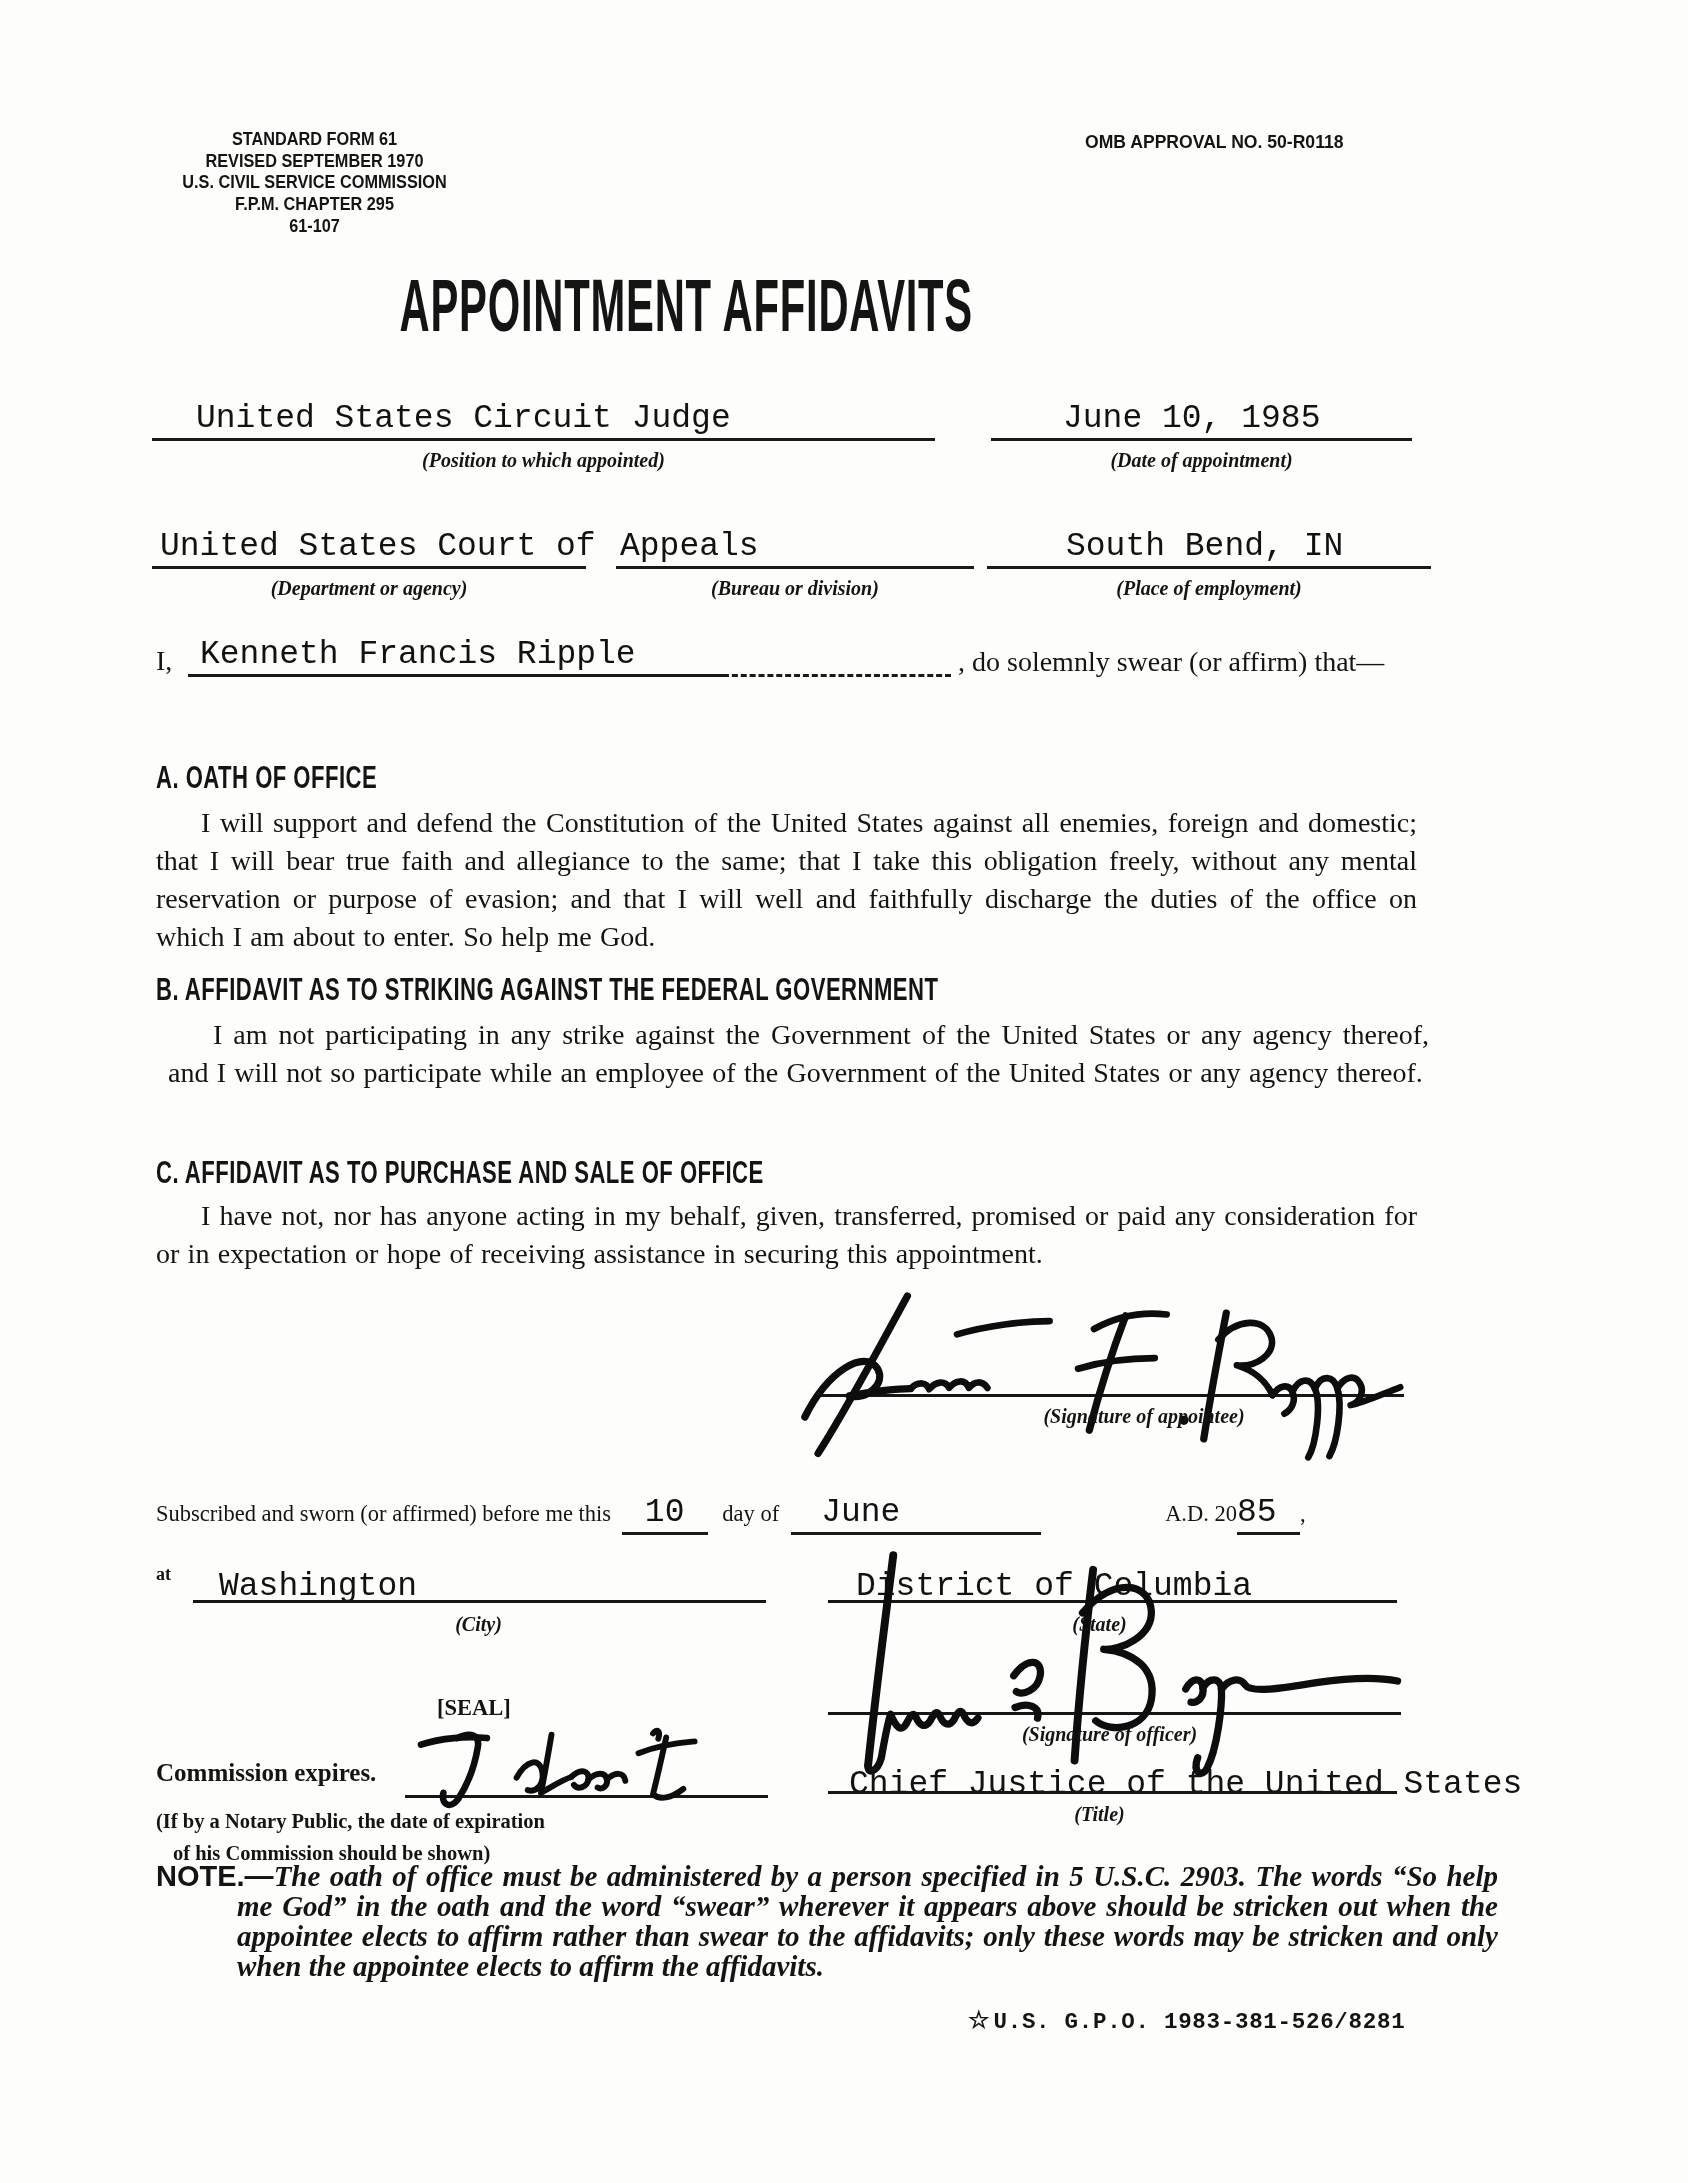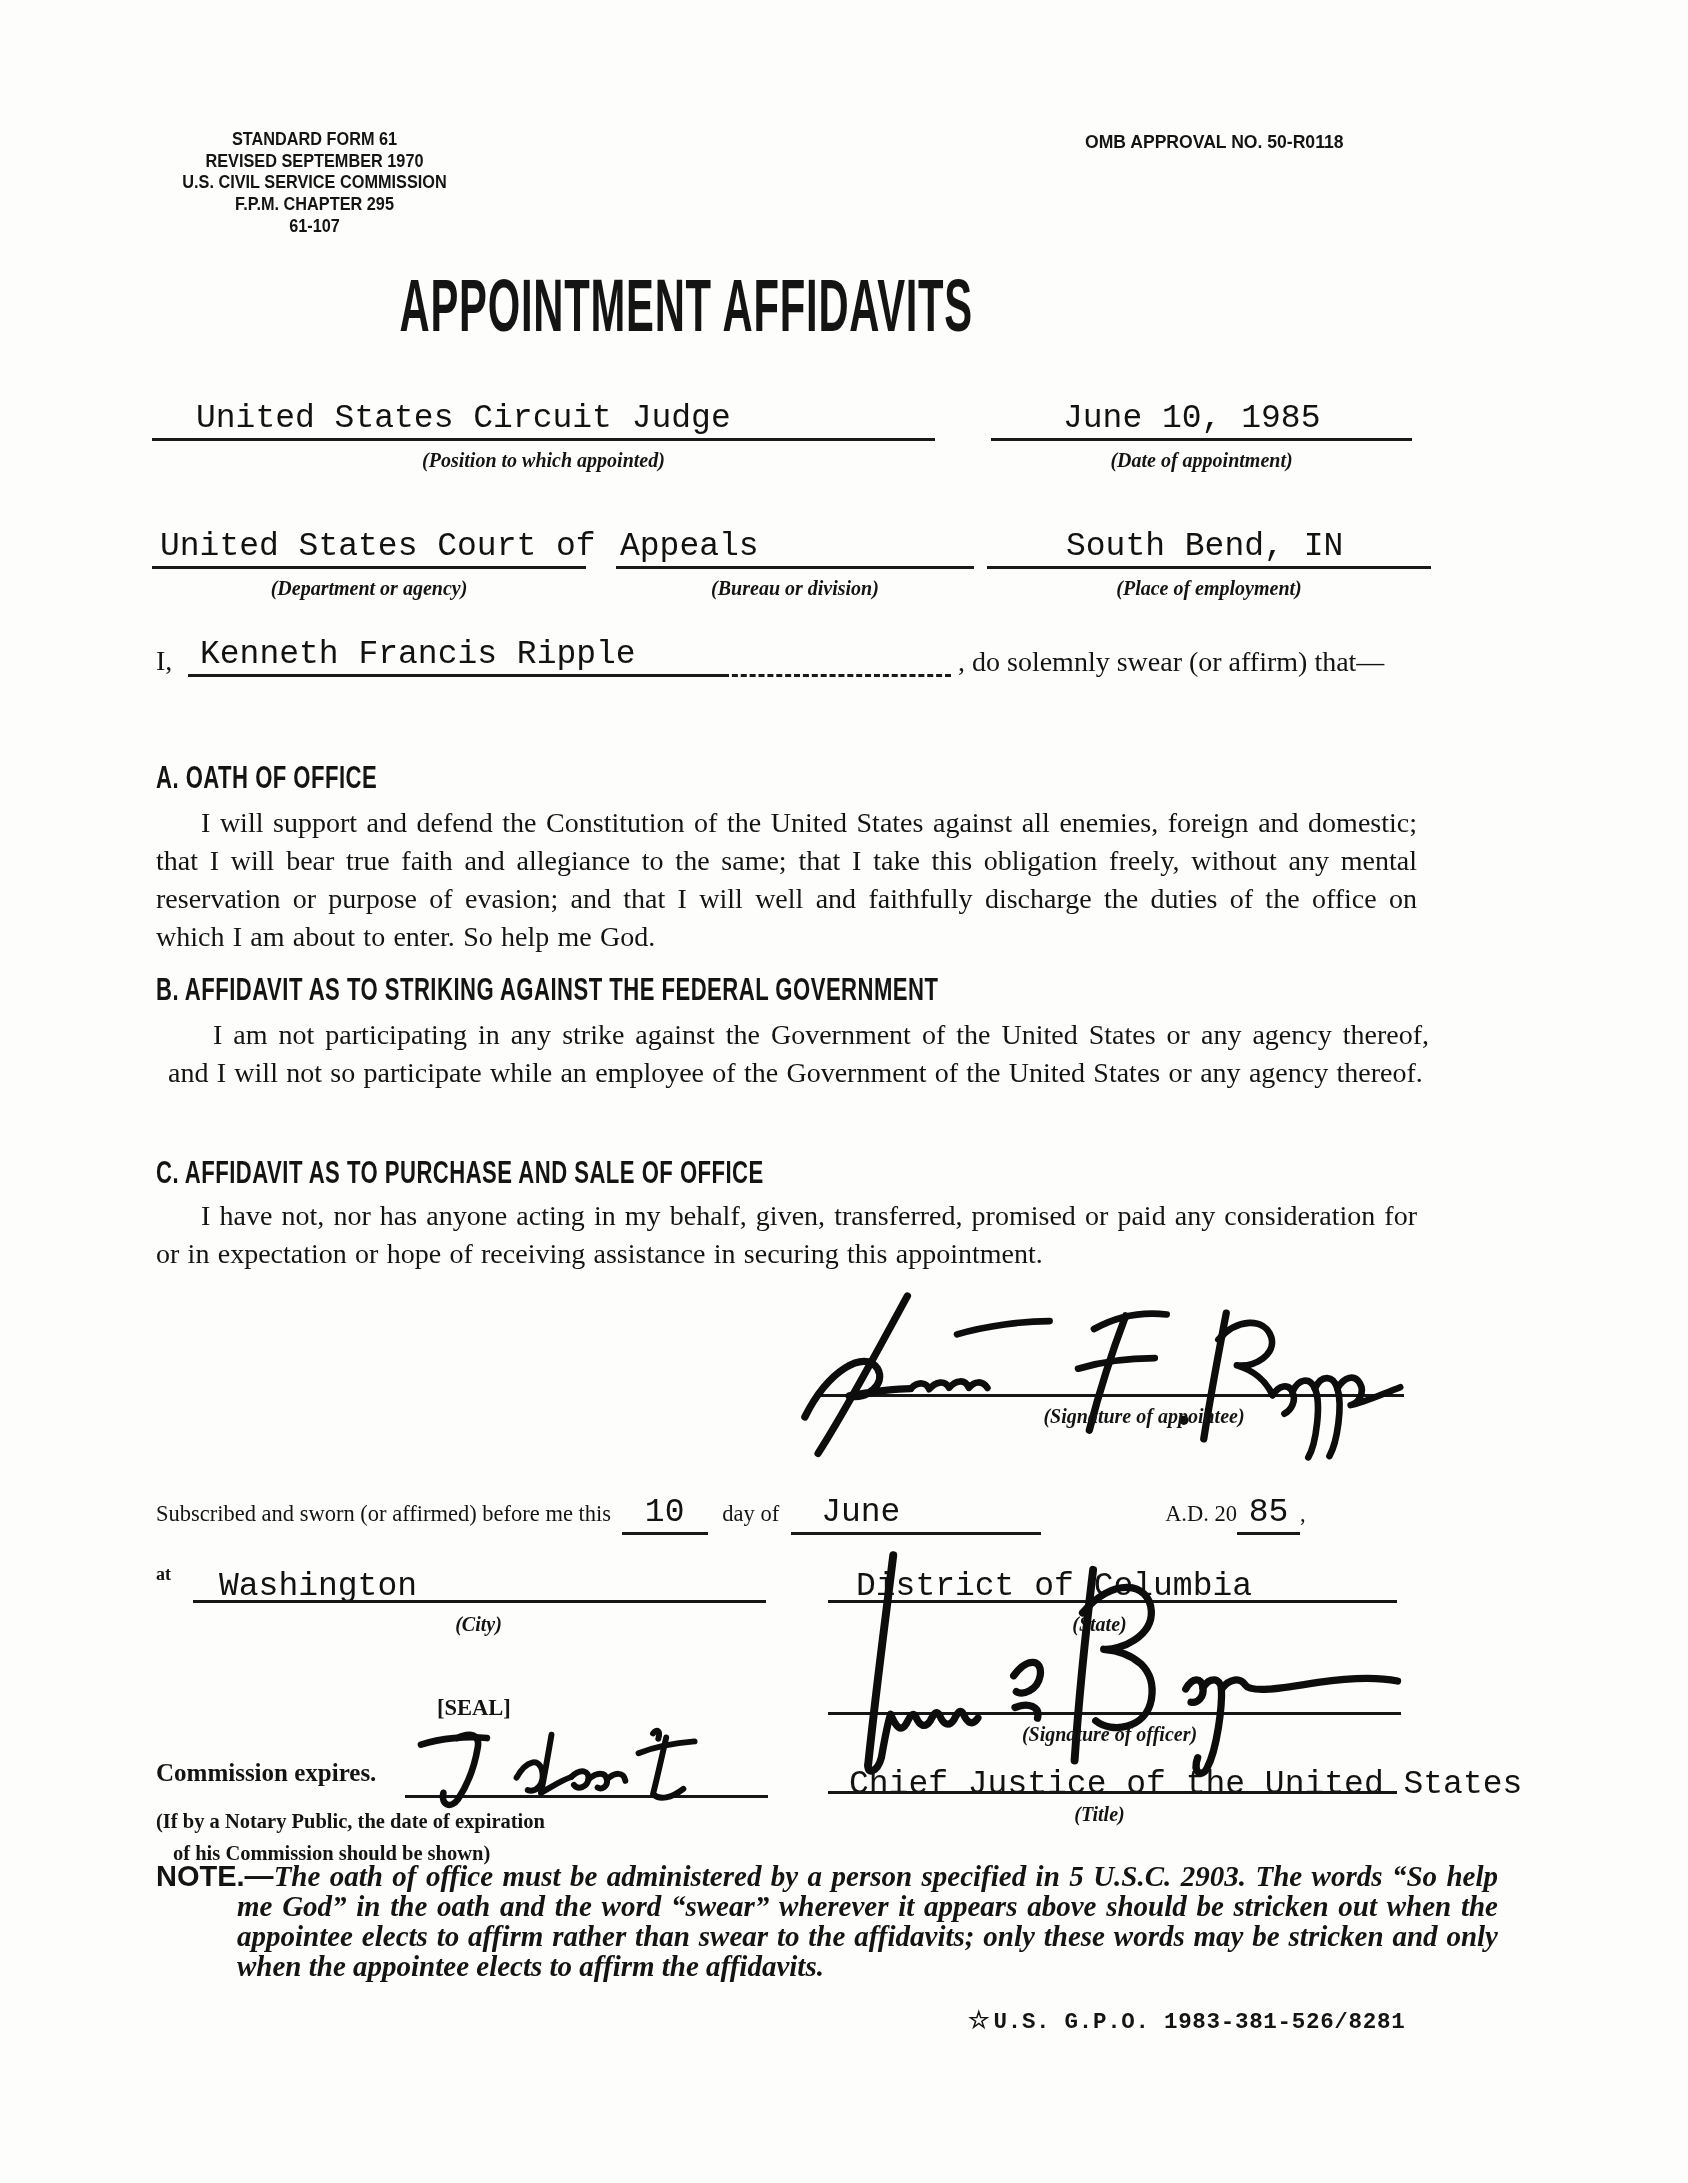--- a/index.html
+++ b/index.html
@@ -125,21 +125,21 @@
   <div class="abs swrow serif34" style="left:156px;top:1478px;">
     <span>Subscribed and sworn (or affirmed) before me this</span>
     <span class="bfill" style="min-width:86px;justify-content:center;margin-left:10.6px;">
       <span class="typed">10</span>
     </span>
     <span style="margin-left:14.6px;text-align:center;">day of</span>
     <span class="bfill" style="min-width:250px;margin-left:12px;">
       <span class="typed" style="margin-left:30px;">June</span>
     </span>
     <span style="margin-left:124px;">A.D. 20</span>
-    <span class="bfill" style="min-width:63px;justify-content:center;">
+    <span class="bfill" style="min-width:63px;justify-content:flex-start;">
       <span class="typed">85</span>
     </span>
     <span>,</span>
   </div>
 
   <span class="abs boldserif" style="left:156px;top:1564px;font-size:18px;">at</span>
   <span class="abs typed" style="left:219px;top:1552px;">Washington</span>
   <div class="abs sigline" style="left:193px;top:1600px;width:573px;"></div>
   <div class="abs lab" style="left:280px;top:1613px;width:397px;">(City)</div>
 

